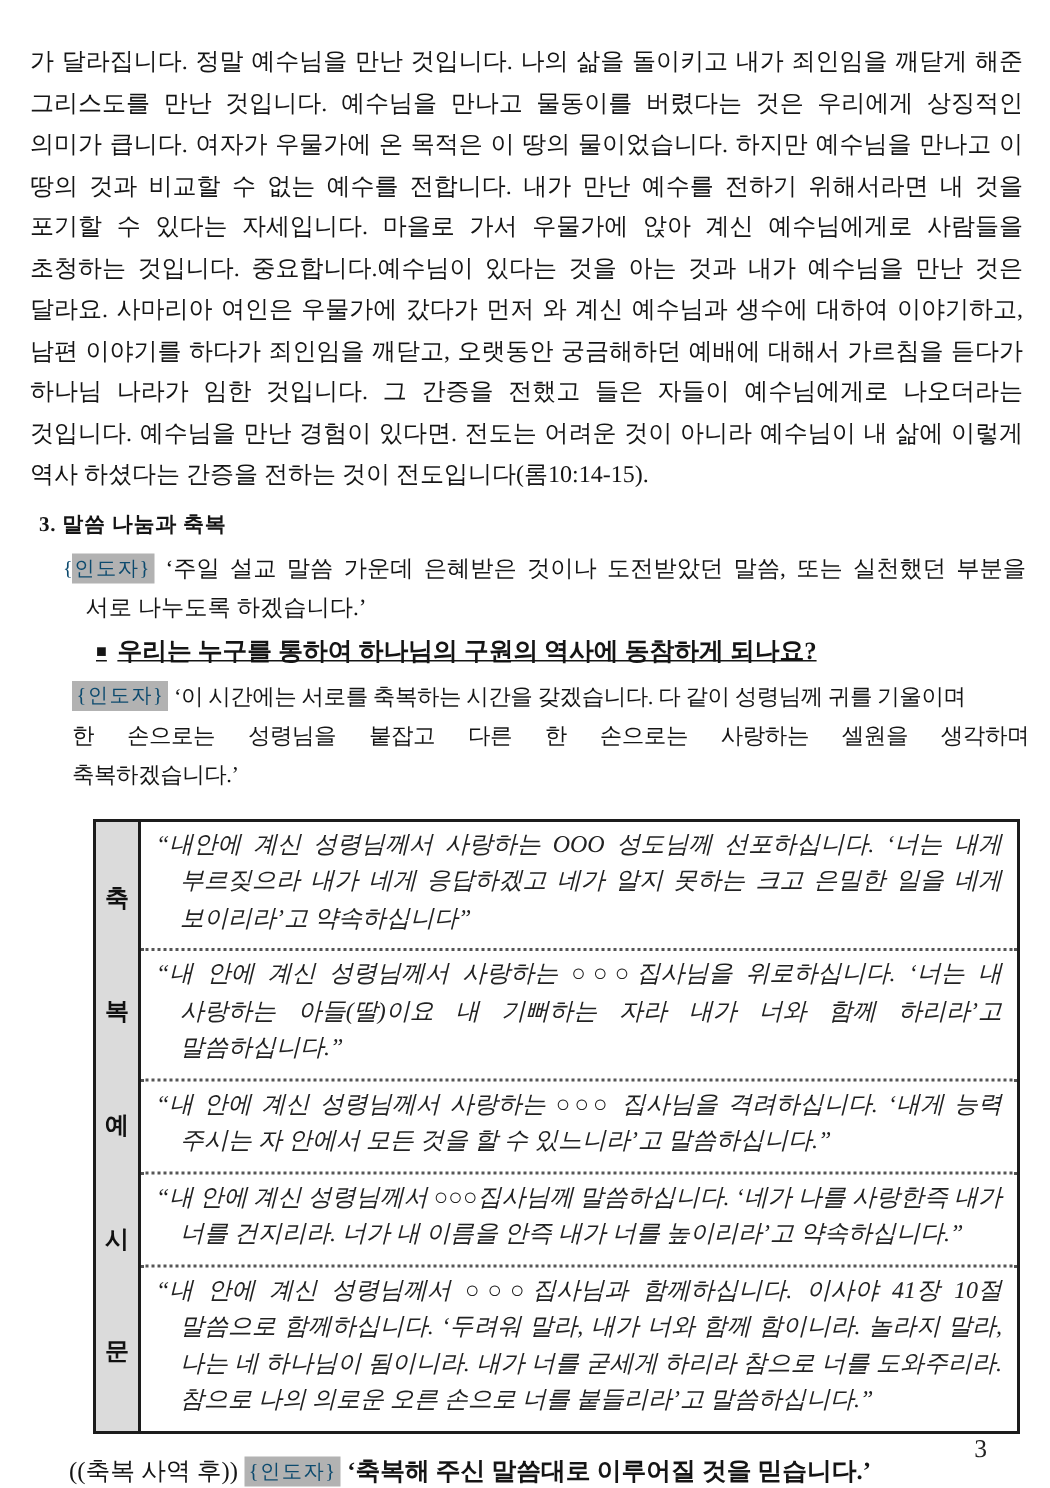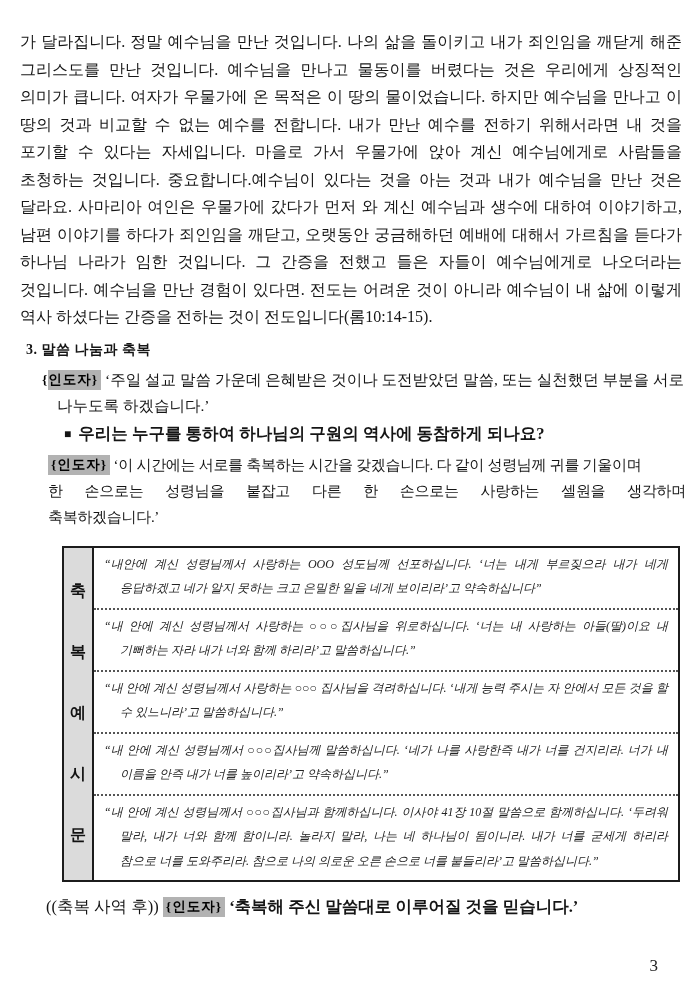--- a/index.html
+++ b/index.html
@@ -23,37 +23,37 @@
   }
   .section-title {
     margin: 10px 0 0 26px;
     font-size: 14px;
     font-weight: bold;
     letter-spacing: 0.5px;
   }
   .tag {
     display: inline-block;
     background: #b2b2b2;
-    color: #000000;
+    color: #0c4a6e;
     font-size: 13.5px;
     line-height: 18px;
     padding: 1px 3px;
     letter-spacing: 1px;
-    font-weight: bold;
+    font-weight: normal;
     vertical-align: 1px;
   }
   .leader1 {
     margin: 8px 16px 0 57px;
     text-indent: -9px;
     font-size: 15.5px;
     line-height: 26px;
     text-align: justify;
     word-break: keep-all;
   }
-  .bullets { margin: 2px 16px 0 64px; }
+  .bullets { margin: 2px 16px 0 64px; text-decoration: underline; }
   .bullet-line {
     font-size: 16.5px;
     font-weight: bold;
     line-height: 26px;
     word-break: keep-all;
   }
   .bullet-sq { font-size: 12px; vertical-align: 1px; margin-right: 7px; }
   .leader2 {
     margin: 5px 14px 16px 48px;
     font-size: 15px;
@@ -82,21 +82,21 @@
     align-items: center;
     font-size: 16px;
     font-weight: bold;
     color: #111;
     padding: 14px 0;
   }
   .btable-rows { flex: 1; display: flex; flex-direction: column; }
   .brow {
     padding: 4px 10px 7px 26px;
     text-indent: -16px;
-    font-size: 12px;
+    font-size: 16px;
     line-height: 24.5px;
     font-style: italic;
     border-bottom: 2px dotted #555;
     word-break: keep-all;
     text-align: justify;
     color: #222;
   }
   .brow:last-child { border-bottom: none; }
   .footer-line {
     margin: 12px 16px 0 46px;

